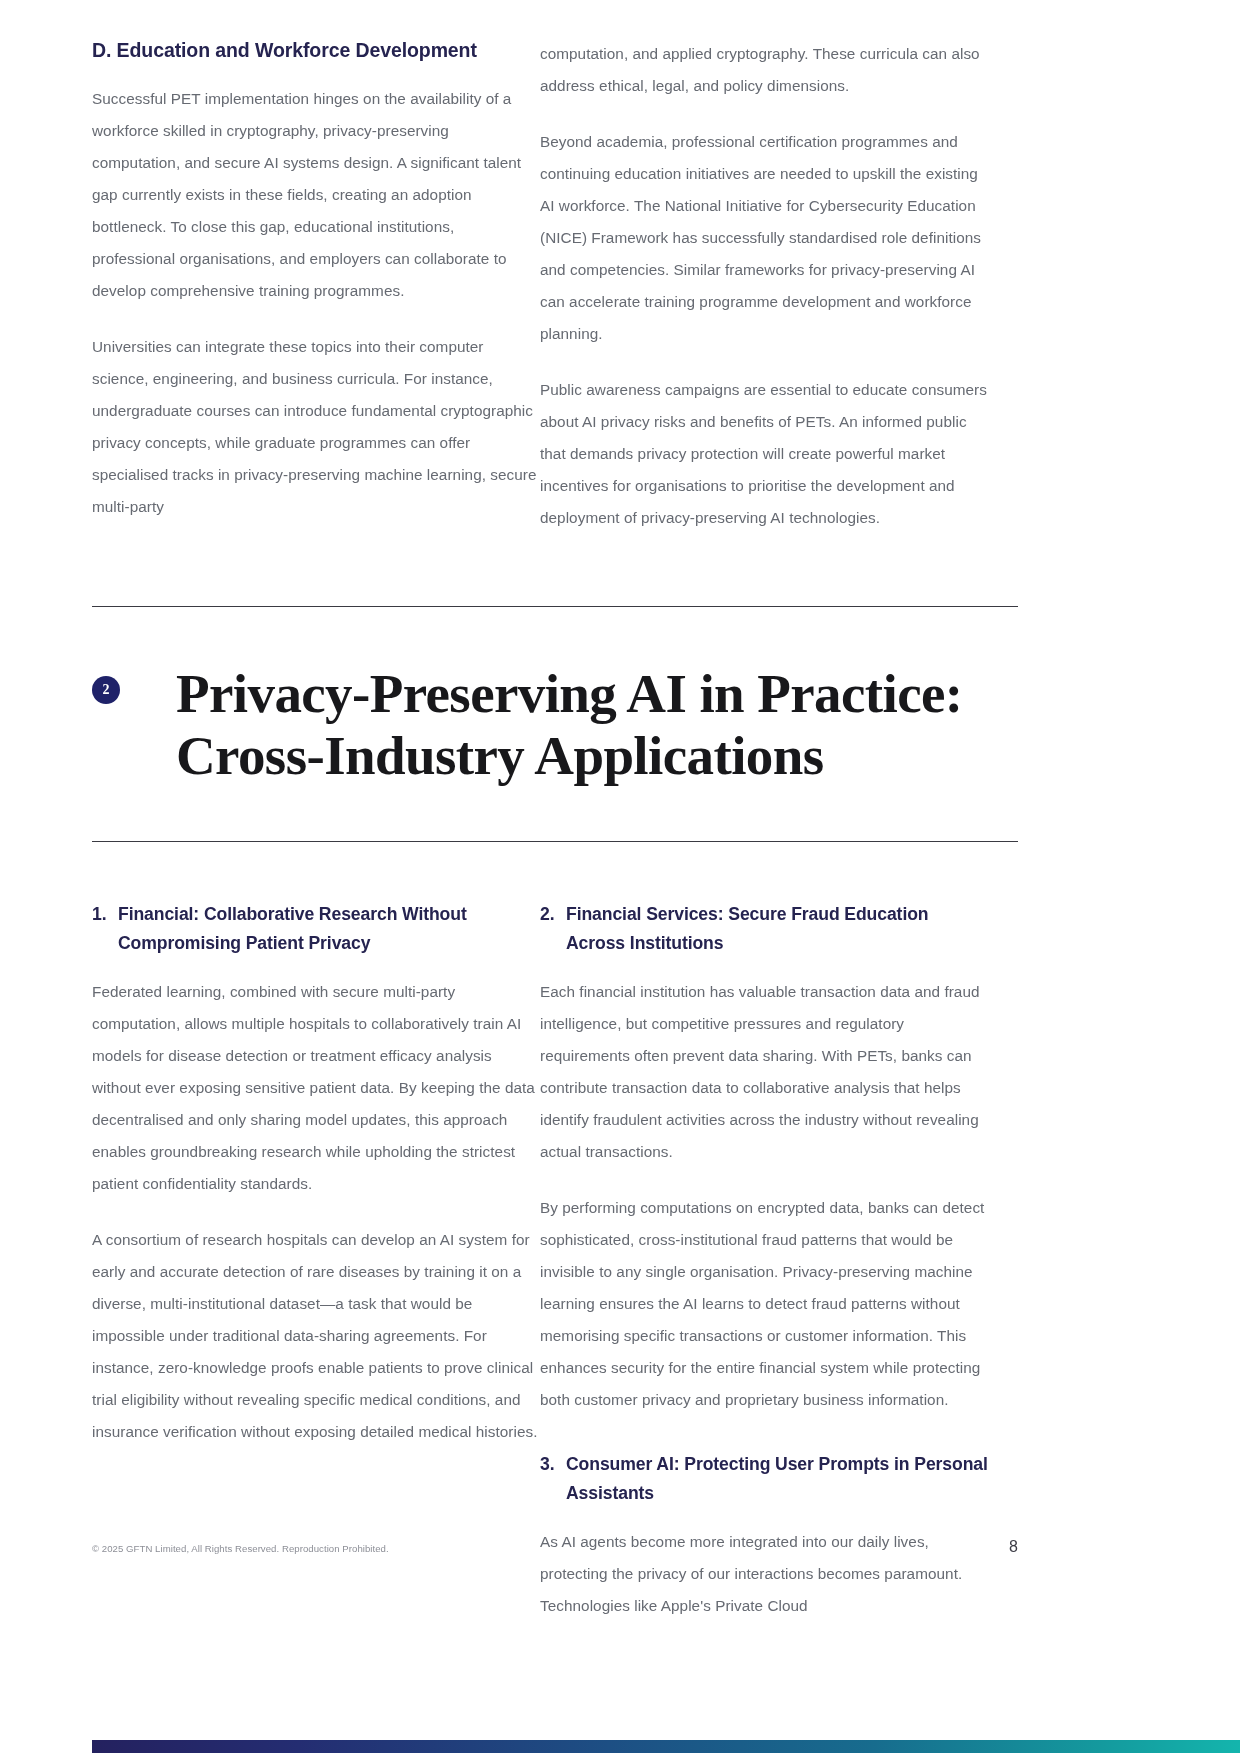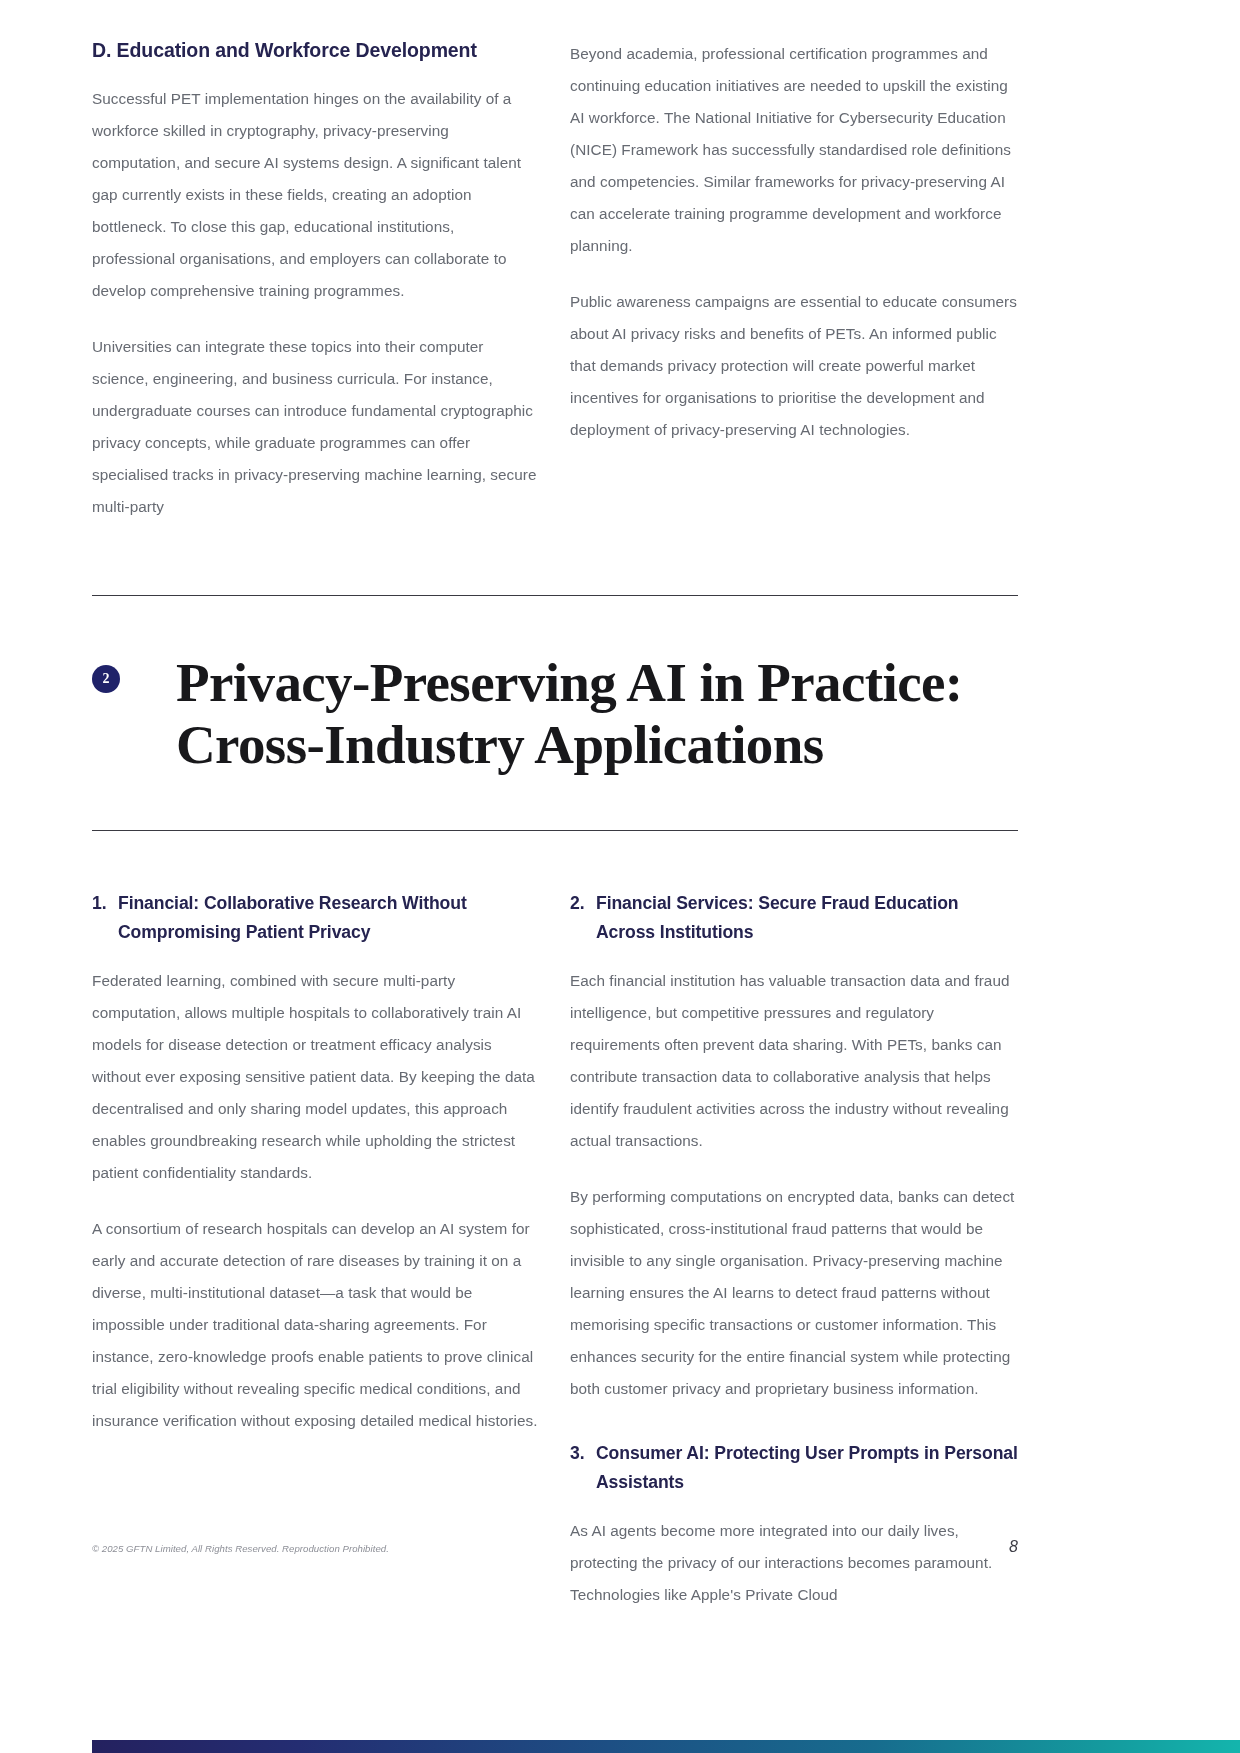--- a/index.html
+++ b/index.html
@@ -25,21 +25,20 @@
     position: absolute;
     left: 92px;
     top: 38px;
     width: 926px;
   }
 
   
   .cols {
     display: grid;
     grid-template-columns: 448px 448px;
-    column-gap: 30px;
     align-items: start;
   }
   .col { width: 448px; }
 
   
   .sub-head {
     font-size: 19.5px;
     font-weight: 700;
     color: #252350;
     letter-spacing: -0.1px;
@@ -118,21 +117,20 @@
 
   
   .footer {
     position: absolute;
     left: 92px;
     top: 1538px;
     width: 926px;
     display: flex;
     align-items: baseline;
     justify-content: space-between;
-    font-style: italic;
   }
   .copyright {
     font-size: 9.6px;
     color: #8d8f97;
     letter-spacing: 0.05px;
   }
   .page-num {
     font-size: 16px;
     color: #3c3c45;
     font-weight: 400;
@@ -162,20 +160,21 @@
 
     <div class="cols">
 
       <div class="col">
         <h2 class="sub-head">D. Education and Workforce Development</h2>
         <p class="body">Successful PET implementation hinges on the availability of a workforce skilled in cryptography, privacy-preserving computation, and secure AI systems design. A significant talent gap currently exists in these fields, creating an adoption bottleneck. To close this gap, educational institutions, professional organisations, and employers can collaborate to develop comprehensive training programmes.</p>
         <p class="body">Universities can integrate these topics into their computer science, engineering, and business curricula. For instance, undergraduate courses can introduce fundamental cryptographic privacy concepts, while graduate programmes can offer specialised tracks in privacy-preserving machine learning, secure multi-party</p>
       </div>
 
       <div class="col">
+        <p class="body">computation, and applied cryptography. These curricula can also address ethical, legal, and policy dimensions.</p>
         <p class="body">Beyond academia, professional certification programmes and continuing education initiatives are needed to upskill the existing AI workforce. The National Initiative for Cybersecurity Education (NICE) Framework has successfully standardised role definitions and competencies. Similar frameworks for privacy-preserving AI can accelerate training programme development and workforce planning.</p>
         <p class="body">Public awareness campaigns are essential to educate consumers about AI privacy risks and benefits of PETs. An informed public that demands privacy protection will create powerful market incentives for organisations to prioritise the development and deployment of privacy-preserving AI technologies.</p>
       </div>
 
     </div>
 
     <div class="spacer-top"></div>
 
     <div class="rule"></div>
 

